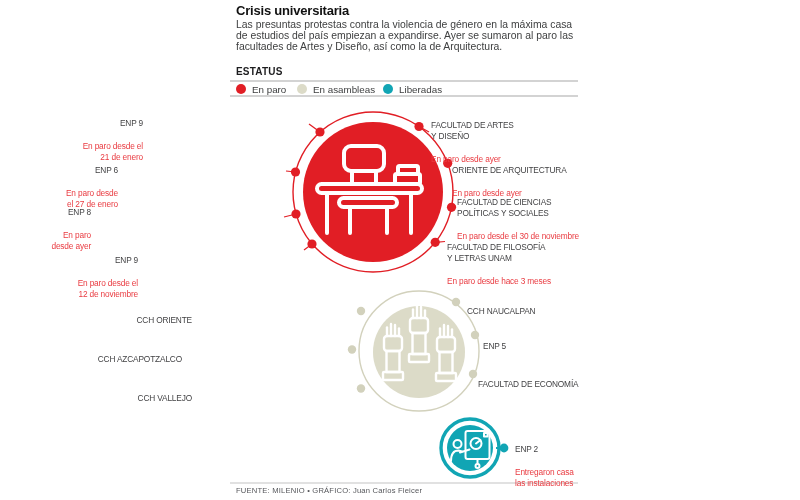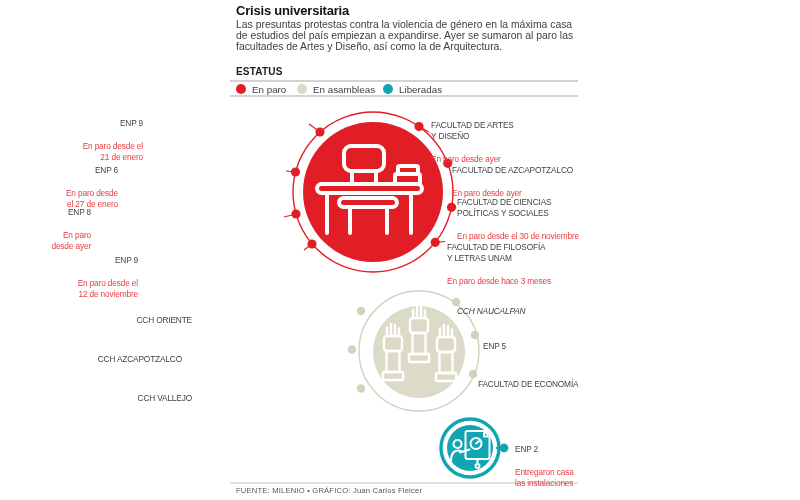--- a/index.html
+++ b/index.html
@@ -182,35 +182,35 @@
     <div class="name">ENP 9</div>
     <div class="status">En paro desde el
 12 de noviembre</div>
   </div>
   <div class="node" style="left:431px;top:108px;">
     <div class="name">FACULTAD DE ARTES
 Y DISEÑO</div>
     <div class="status">En paro desde ayer</div>
   </div>
   <div class="node" style="left:452px;top:153px;">
-    <div class="name">FACULTAD DE AZCAPOTZALCO</div>
+    <div class="name">ORIENTE DE ARQUITECTURA</div>
     <div class="status">En paro desde ayer</div>
   </div>
   <div class="node" style="left:457px;top:185px;">
     <div class="name">FACULTAD DE CIENCIAS
 POLÍTICAS Y SOCIALES</div>
     <div class="status">En paro desde el 30 de noviembre</div>
   </div>
   <div class="node" style="left:447px;top:230px;">
     <div class="name">FACULTAD DE FILOSOFÍA
 Y LETRAS UNAM</div>
     <div class="status">En paro desde hace 3 meses</div>
   </div>
 
-  <div class="node" style="left:457px;top:294px;font-style:italic;">
+  <div class="node" style="left:467px;top:294px;">
     <div class="name">CCH NAUCALPAN</div>
   </div>
   <div class="node ra" style="right:443px;top:303px;">
     <div class="name">CCH ORIENTE</div>
   </div>
   <div class="node" style="left:483px;top:329px;">
     <div class="name">ENP 5</div>
   </div>
   <div class="node ra" style="right:453px;top:342px;">
     <div class="name">CCH AZCAPOTZALCO</div>

